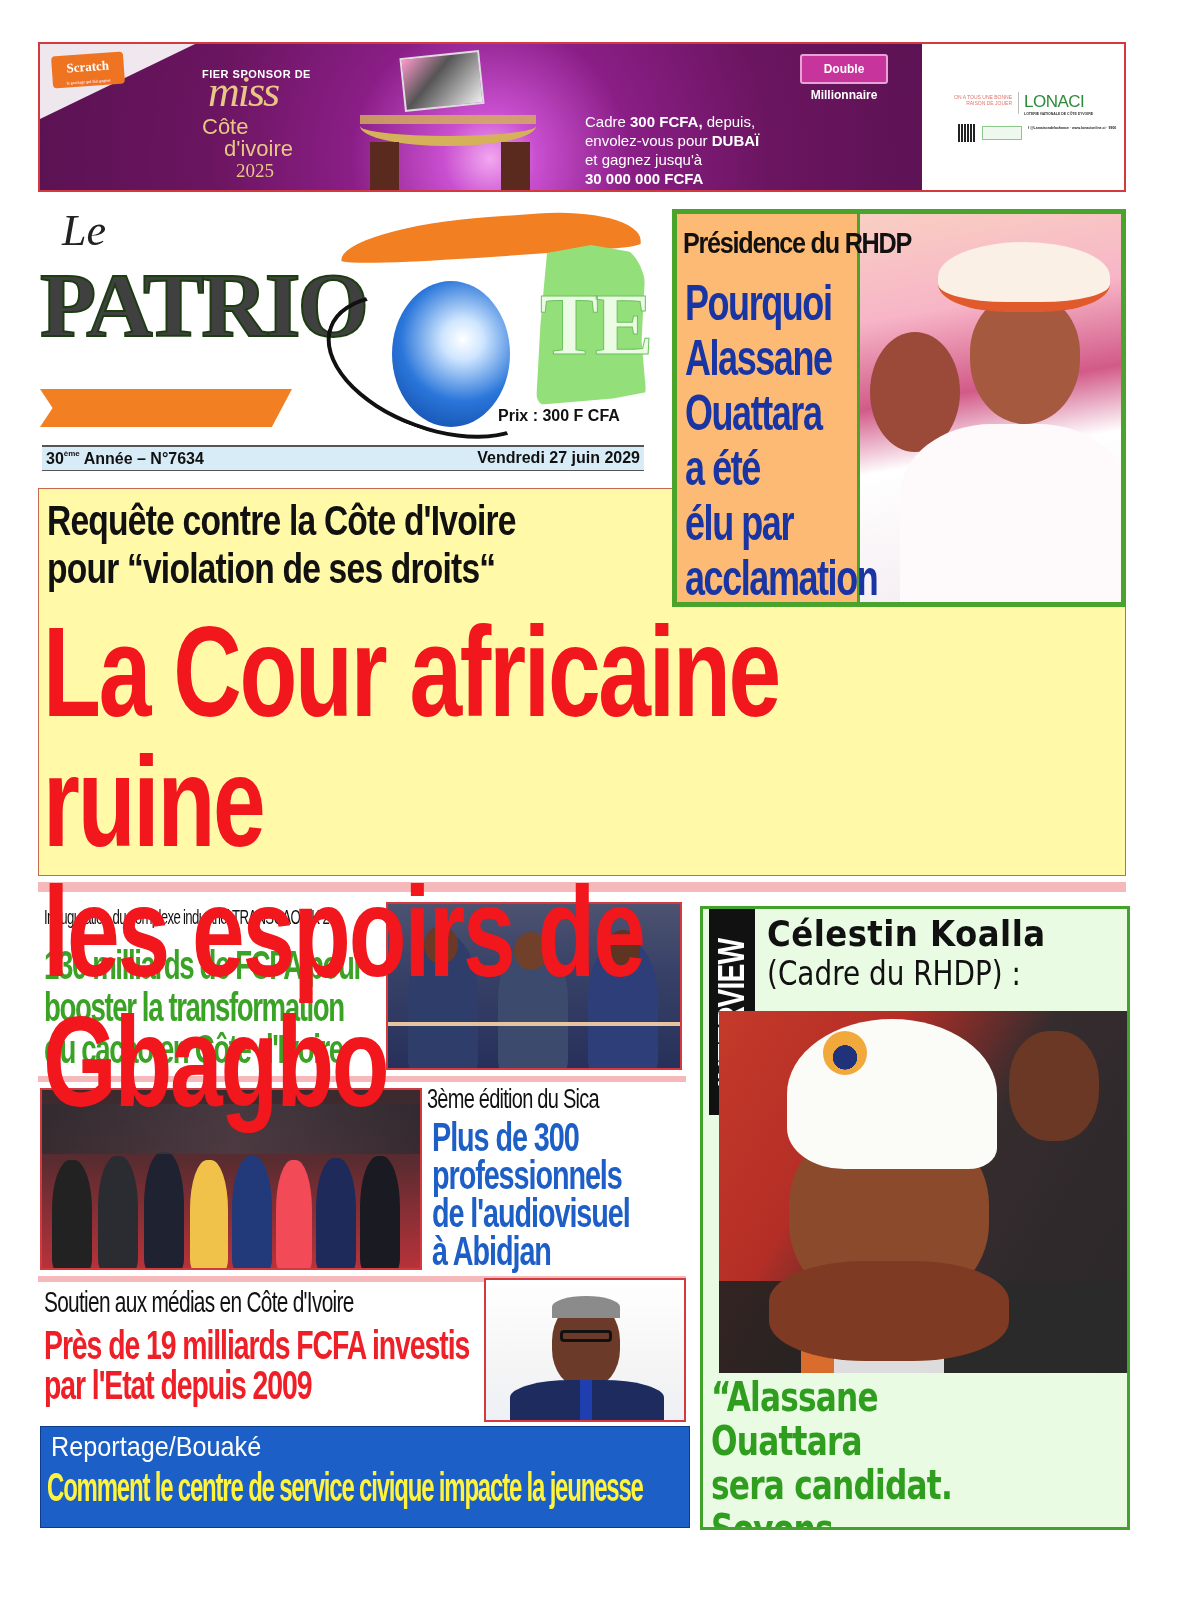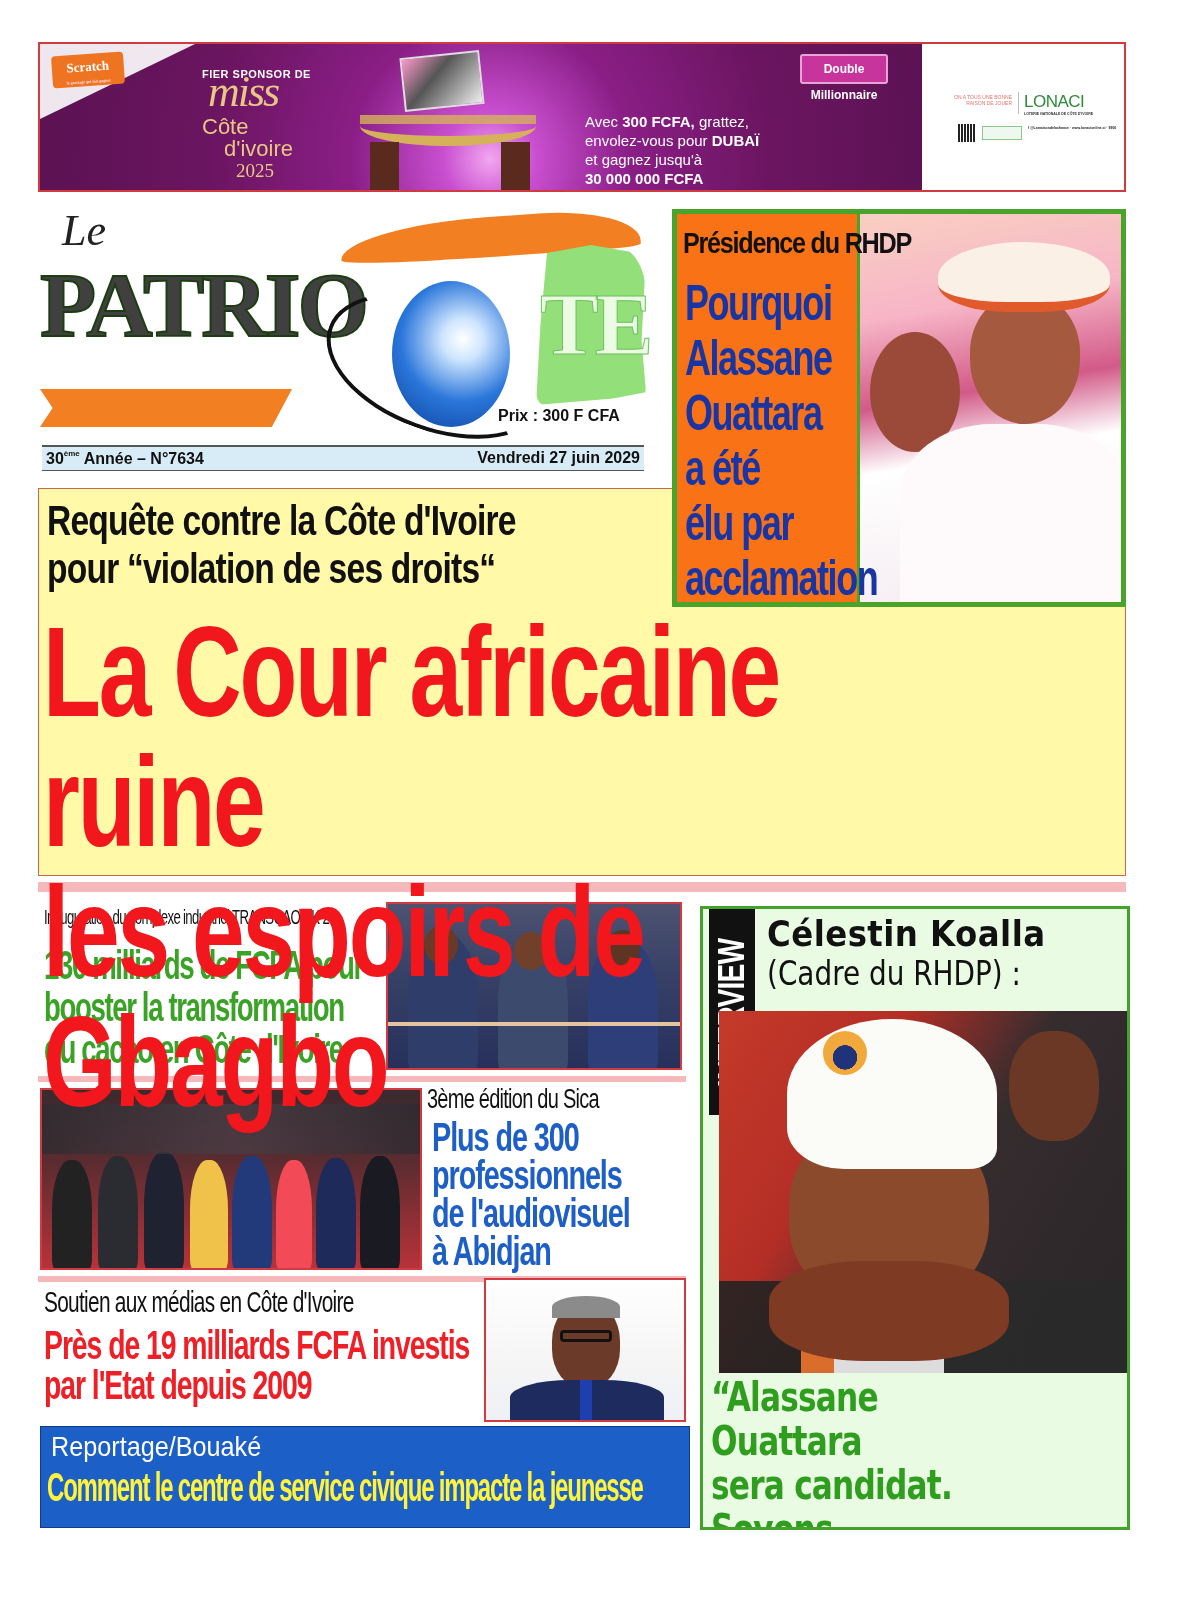--- a/index.html
+++ b/index.html
@@ -51,21 +51,21 @@
   #logo-orange-bottom { left: 0; top: 184px; width: 252px; height: 38px; background: #f27f22; clip-path: polygon(0 0, 100% 0, 92% 100%, 0 100%, 5% 50%); }
   #logo-url { left: 26px; top: 190px; color: #ffffff; font: bold 16px "Liberation Sans", sans-serif; margin-top: 36px; }
   #price-label { left: 458px; top: 202px; color: #111; font: bold 16px "Liberation Sans", sans-serif; font-stretch: condensed; }
 
   #issue-bar { left: 42px; top: 445px; width: 602px; height: 26px; background: #d8ecf7; border-top: 2px solid #555; border-bottom: 1px solid #555; }
   #issue-number { left: 4px; top: 2px; color: #111; font: bold 16px "Liberation Sans", sans-serif; }
   #issue-number sup { font-size: 8px; vertical-align: 8px; }
   #issue-date { right: 4px; top: 2px; color: #111; font: bold 16px "Liberation Sans", sans-serif; }
 
   
-  #rhdp-box { left: 672px; top: 209px; width: 454px; height: 398px; border: 5px solid #4aa42b; background: #f97316; overflow: hidden; padding-left: 8px; }
+  #rhdp-box { left: 672px; top: 209px; width: 454px; height: 398px; border: 5px solid #4aa42b; background: #fdba74; overflow: hidden; padding-left: 8px; }
   #rhdp-photo { left: 180px; top: 0; width: 270px; height: 390px; border-left: 3px solid #4aa42b;
     background: linear-gradient(170deg, #f9cfc2 0%, #f7b5c7 25%, #d25a88 45%, #ffffff 60%, #f3e9ef 100%); }
   #rhdp-hat { left: 78px; top: 28px; width: 172px; height: 70px; background: #fbf0e6; border-radius: 50% 50% 40% 40%; border-bottom: 10px solid #e15a2b; }
   #rhdp-face { left: 110px; top: 80px; width: 110px; height: 130px; background: #a5593f; border-radius: 45% 45% 50% 50%; }
   #rhdp-woman { left: 10px; top: 118px; width: 90px; height: 120px; background: #9b4a3a; border-radius: 50%; }
   #rhdp-shirt { left: 40px; top: 210px; width: 230px; height: 180px; background: #fefafc; border-radius: 40% 40% 0 0; }
   #rhdp-kicker { left: 6px; top: 12px; color: #111; font: bold 30px "Liberation Sans", sans-serif; letter-spacing: -1.5px; transform: scaleX(.84); transform-origin: left; white-space: nowrap; z-index: 2; }
   #rhdp-title { left: 8px; top: 62px; width: 190px; color: #1934a3; font: bold 50px "Liberation Sans", sans-serif; line-height: 55px; letter-spacing: -2px; transform: scaleX(.72); transform-origin: left; white-space: pre-line; z-index: 2; }
 
   
@@ -132,21 +132,21 @@
     <div id="miss-cote" class="abs">Côte</div>
     <div id="miss-ivoire" class="abs">d'ivoire</div>
     <div id="miss-year" class="abs">2025</div>
     <div id="crown-area" class="abs">
       <div id="crown-tickets" class="abs"></div>
       <div id="crown" class="abs"></div>
       <div id="hands" class="abs"></div>
     </div>
     <div id="millionnaire-logo" class="abs">Double Millionnaire</div>
     <div id="ad-offer" class="abs">
-      <div><span>Avec </span><b>300 FCFA,</b><span> grattez,</span></div>
+      <div><span>Cadre </span><b>300 FCFA,</b><span> depuis,</span></div>
       <div><span>envolez-vous pour </span><b>DUBAÏ</b></div>
       <div>et gagnez jusqu'à</div>
       <div><b>30 000 000 FCFA</b></div>
     </div>
   </div>
   <div id="lonaci-panel" class="abs">
     <div id="lonaci-slogan" class="abs">ON A TOUS UNE BONNE RAISON DE JOUER</div>
     <div id="lonaci-divider" class="abs"></div>
     <div id="lonaci-logo" class="abs">LONACI</div>
     <div id="lonaci-sub" class="abs">LOTERIE NATIONALE DE CÔTE D'IVOIRE</div>

